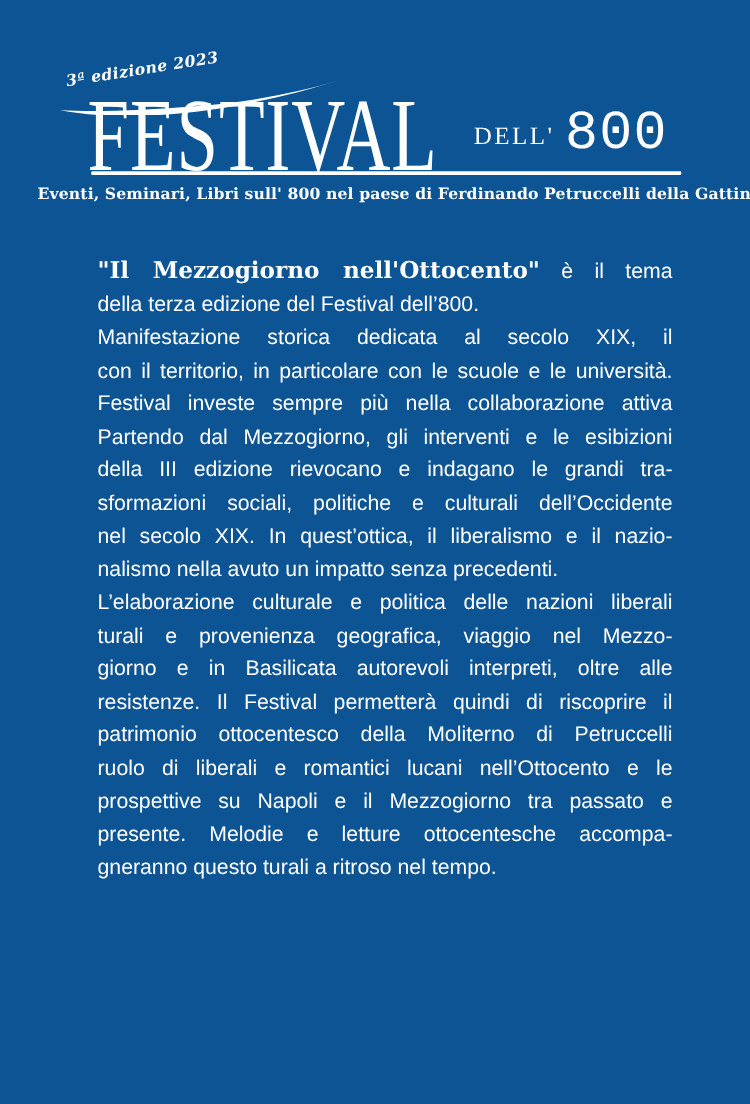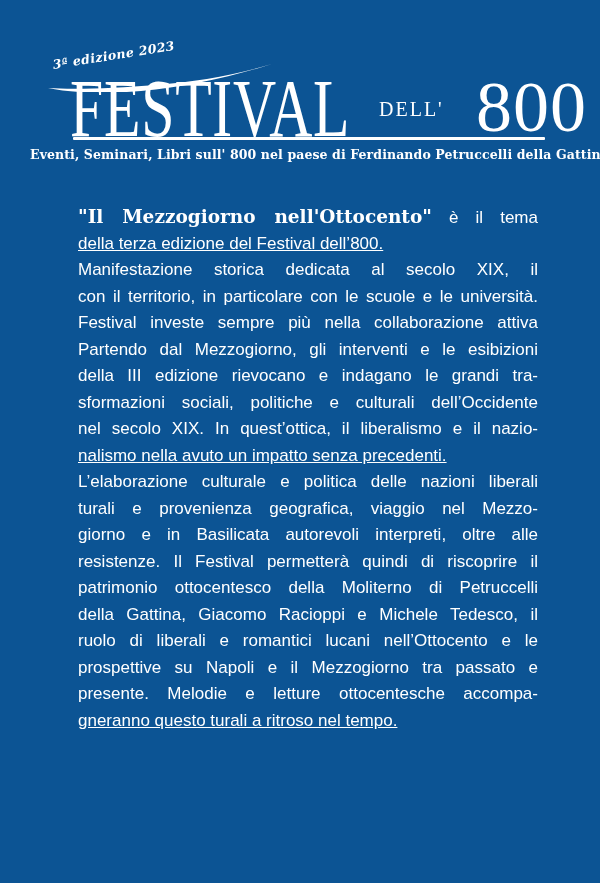--- a/index.html
+++ b/index.html
@@ -32,23 +32,23 @@
     white-space:nowrap;
   }
   .logo-dell{
     position:absolute;left:363px;top:96px;
     font-family:"Liberation Serif",serif;
     font-size:20px;line-height:27px;letter-spacing:2px;
     white-space:nowrap;
     margin-left:16px;
   }
   .logo-800{
-    position:absolute;left:476px;top:75px;
-    font-family:Liberation Serif, serif;
-    font-size:72px;line-height:64px;letter-spacing:1px;
+    position:absolute;left:452px;top:75px;
+    font-family:Liberation Mono, monospace;
+    font-size:44px;line-height:64px;letter-spacing:1px;
     white-space:nowrap;
   }
   .logo-underline{
     position:absolute;left:73px;top:137px;
     width:472px;height:3px;background:#FFFFFF;border-radius:1px;
   }
   .tagline{
     position:absolute;left:30px;right:30px;top:147px;
     text-align:center;
     font-family:"DejaVu Serif",serif;
@@ -61,21 +61,21 @@
     position:absolute;left:78px;top:204px;width:460px;
   }
   .line{
     height:26.5px;line-height:26.5px;
     font-size:17px;
     text-align:justify;
     
     text-align-last:justify;
     overflow:hidden;white-space:nowrap;
   }
-  .line.para-end{text-align-last:left;text-decoration:underline;}
+  .line.para-end{text-align-last:left;}
   .intro-bold{
     font-family:"DejaVu Serif",serif;
     font-weight:bold;
     font-size:18.5px;
   }
 </style>
 </head>
 <body>
 
 <div class="poster">
@@ -104,20 +104,19 @@
       <div class="line">Partendo dal Mezzogiorno, gli interventi e le esibizioni</div>
       <div class="line">della III edizione rievocano e indagano le grandi tra-</div>
       <div class="line">sformazioni sociali, politiche e culturali dell’Occidente</div>
       <div class="line">nel secolo XIX. In quest’ottica, il liberalismo e il nazio-</div>
       <div class="line para-end">nalismo nella avuto un impatto senza precedenti.</div>
       <div class="line">L’elaborazione culturale e politica delle nazioni liberali</div>
       <div class="line">turali e provenienza geografica, viaggio nel Mezzo-</div>
       <div class="line">giorno e in Basilicata autorevoli interpreti, oltre alle</div>
       <div class="line">resistenze. Il Festival permetterà quindi di riscoprire il</div>
       <div class="line">patrimonio ottocentesco della Moliterno di Petruccelli</div>
-      <div class="line">della Gattina, Giacomo Racioppi e Michele Tedesco, il</div>
       <div class="line">ruolo di liberali e romantici lucani nell’Ottocento e le</div>
       <div class="line">prospettive su Napoli e il Mezzogiorno tra passato e</div>
       <div class="line">presente. Melodie e letture ottocentesche accompa-</div>
       <div class="line para-end">gneranno questo turali a ritroso nel tempo.</div>
     </div>
 
 </div>
 
 </body></html>

